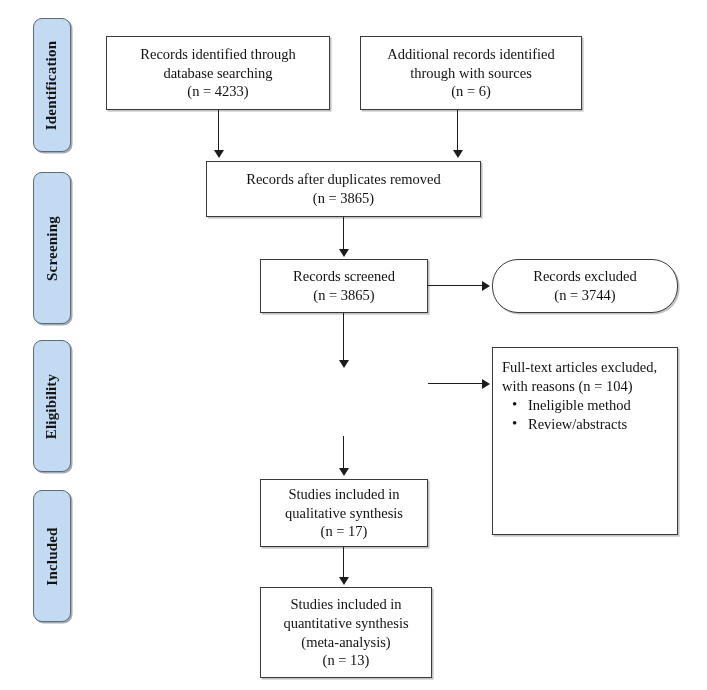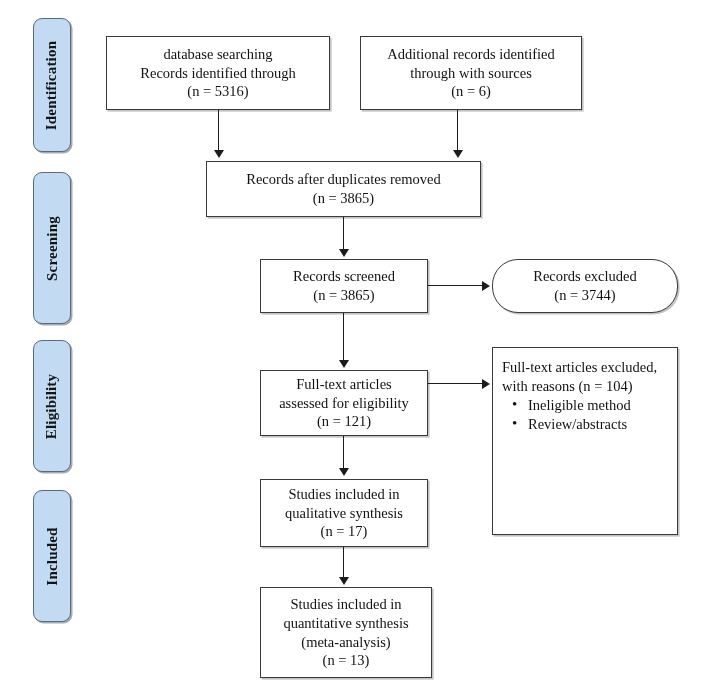--- a/index.html
+++ b/index.html
@@ -128,23 +128,23 @@
 
   <div class="stage-tab" style="left:33px; top:340px; width:36px; height:130px;">
     <span class="stage-tab-label">Eligibility</span>
   </div>
 
   <div class="stage-tab" style="left:33px; top:490px; width:36px; height:130px;">
     <span class="stage-tab-label">Included</span>
   </div>
 
   <div class="flow-box" style="left:106px; top:36px; width:224px; height:74px;">
+    <span class="line">Records identified through</span>
     <span class="line">database searching</span>
-    <span class="line">Records identified through</span>
-    <span class="line">(n = 5316)</span>
+    <span class="line">(n = 4233)</span>
   </div>
 
   <div class="flow-box" style="left:360px; top:36px; width:222px; height:74px;">
     <span class="line">Additional records identified</span>
     <span class="line">through with sources</span>
     <span class="line">(n = 6)</span>
   </div>
 
   <div class="connector v" style="left:218px; top:110px; height:42px;"></div>
   <div class="arrowhead down" style="left:213.5px; top:150px;"></div>
@@ -169,25 +169,20 @@
   <div class="arrowhead right" style="left:482px; top:280.5px;"></div>
 
   <div class="flow-box" style="left:492px; top:259px; width:186px; height:54px;border-radius:26px;">
     <span class="line">Records excluded</span>
     <span class="line">(n = 3744)</span>
   </div>
 
   <div class="connector v" style="left:343px; top:313px; height:49px;"></div>
   <div class="arrowhead down" style="left:338.5px; top:360px;"></div>
 
-  <div class="flow-box" style="left:260px; top:370px; width:168px; height:66px;">
-    <span class="line">Full-text articles</span>
-    <span class="line">assessed for eligibility</span>
-    <span class="line">(n = 121)</span>
-  </div>
 
   <div class="connector h" style="left:428px; top:383px; width:56px;"></div>
   <div class="arrowhead right" style="left:482px; top:378.5px;"></div>
 
   <div class="flow-box reasons-box" style="left:492px; top:341px; width:186px; height:188px;">
     <span class="line">Full-text articles excluded,</span>
     <span class="line">with reasons (n = 104)</span>
     <ul class="reason-list">
       <li>Ineligible method</li>
       <li>Review/abstracts</li>

